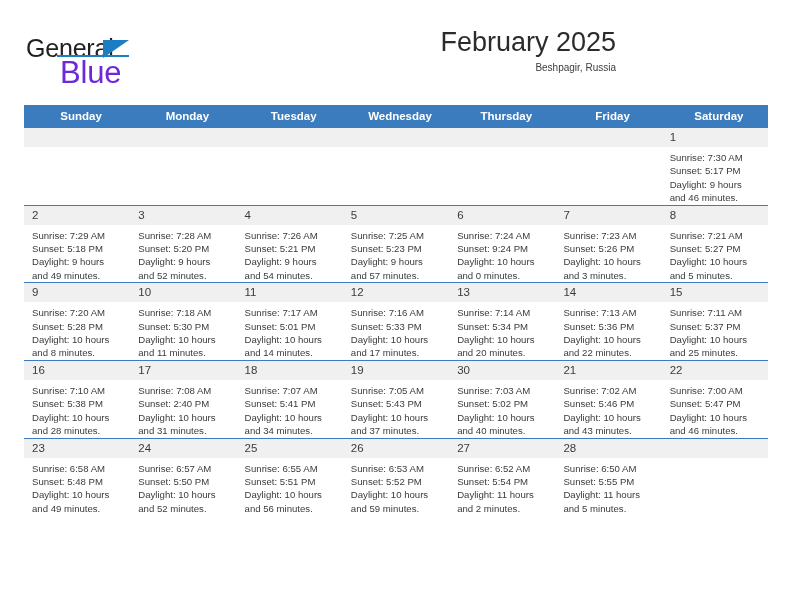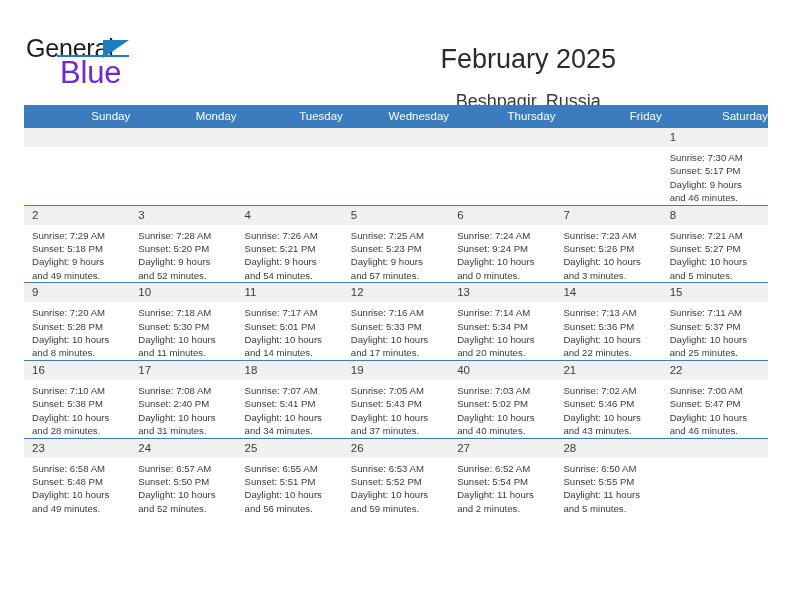--- a/index.html
+++ b/index.html
@@ -69,52 +69,52 @@
     left: 33px;
     top: 21px;
     width: 72px;
     height: 2px;
     background: #1d7dc2;
   }
 
   .title-wrap {
     position: absolute;
     right: 0;
-    top: 17px;
-    text-align: center;
+    top: 0;
+    text-align: right;
   }
   .cal-title {
     font-size: 27px;
     color: #2b2b2b;
     line-height: 32px;
     white-space: nowrap;
   }
   .cal-sub {
-    font-size: 18px;
+    font-size: 10px;
     color: #3b3b3b;
     line-height: 20px;
-    margin-top: 16px;
+    margin-top: 0;
     white-space: nowrap;
   }
 
   
   .cal {
     position: absolute;
     left: 24px;
     top: 105px;
     width: 744px;
     border-collapse: collapse;
     table-layout: fixed;
   }
   .cal th {
     background: #3b7cbf;
     color: #ffffff;
     font-size: 11.5px;
-    font-weight: normal;
-    text-align: right;
+    font-weight: bold;
+    text-align: center;
     padding: 5px 0 5px 8px;
     height: 11px;
     border: none;
   }
   .cal td {
     vertical-align: top;
     padding: 0;
     border: none;
     border-top: 1.3px solid #3b7cbf;
     width: 106.28px;
@@ -366,21 +366,21 @@
           <td>
             <div class="daynum">19</div>
             <div class="info">
               <div>Sunrise: 7:05 AM</div>
               <div>Sunset: 5:43 PM</div>
               <div>Daylight: 10 hours</div>
               <div>and 37 minutes.</div>
             </div>
           </td>
           <td>
-            <div class="daynum">40</div>
+            <div class="daynum">30</div>
             <div class="info">
               <div>Sunrise: 7:03 AM</div>
               <div>Sunset: 5:02 PM</div>
               <div>Daylight: 10 hours</div>
               <div>and 40 minutes.</div>
             </div>
           </td>
           <td>
             <div class="daynum">21</div>
             <div class="info">

